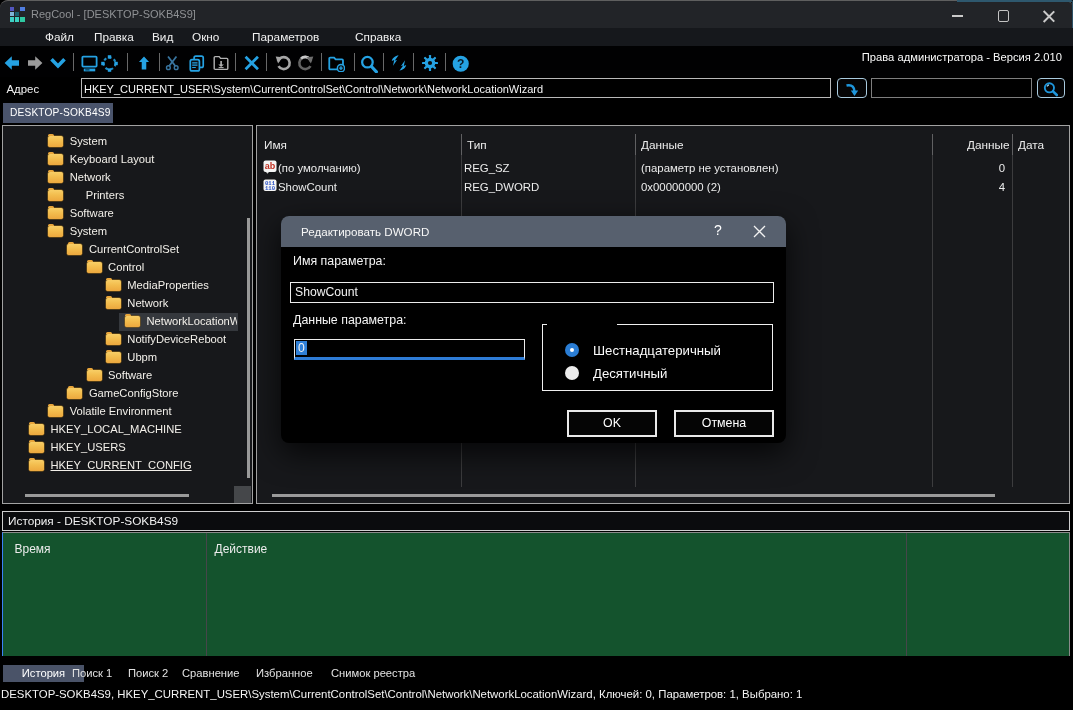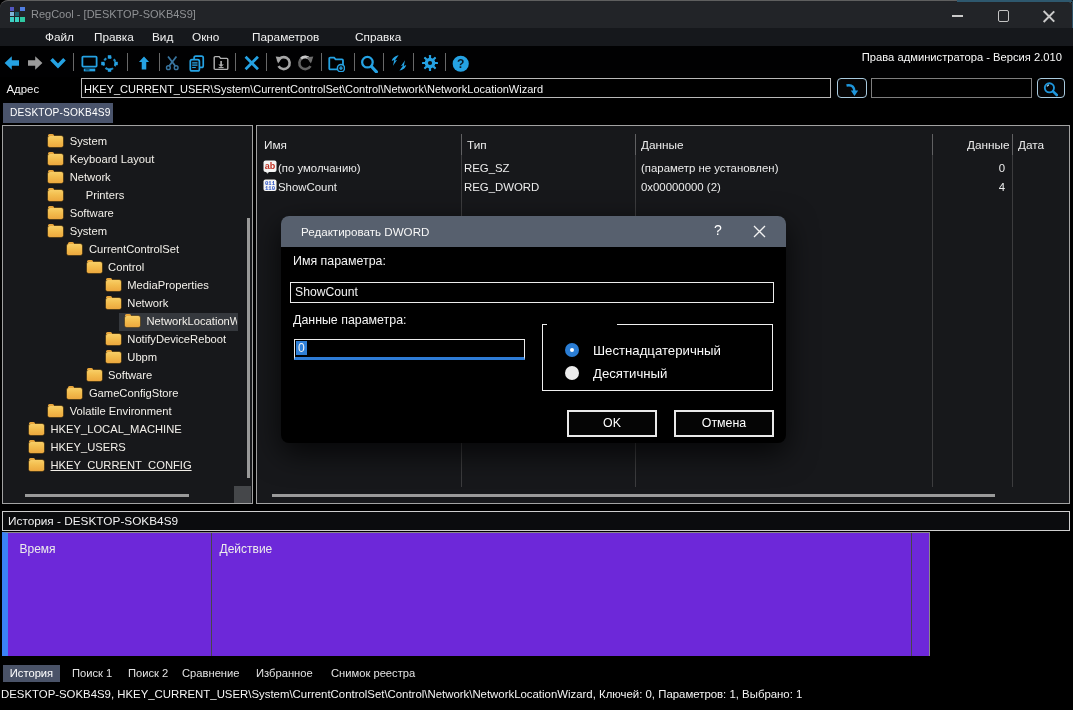--- a/index.html
+++ b/index.html
@@ -58,26 +58,26 @@
 .dlabel{position:absolute;font-size:12.4px;color:#f5f5f5}
 .dinp{position:absolute;background:#000;border:1px solid #ececec;box-sizing:border-box;font-size:12.2px;color:#f2f2f2}
 #dinp2{border-bottom:3px solid #2e7cd6}
 #grp{position:absolute;left:261px;top:108px;width:231px;height:67px;border:1px solid #f0f0f0;box-sizing:border-box}
 #grp-gap{position:absolute;left:266px;top:107px;width:70px;height:2px;background:#000}
 .radio{position:absolute;width:14px;height:14px;border-radius:50%}
 .rlabel{position:absolute;font-size:13.2px;color:#fbfbfb}
 .dbtn{position:absolute;top:194px;width:90px;height:27px;background:#050505;border:2px solid #e9e9e9;box-sizing:border-box;color:#fff;font-size:12.4px;text-align:center;line-height:23px}
 
 #histhdr{left:2px;top:511px;width:1068px;height:20px;border:1px solid #cfcfcf;box-sizing:border-box;background:#0b0c0e;font-size:11.8px;color:#f2f2f2;line-height:18px;padding-left:5px}
-#histtbl{left:2px;top:532px;width:928px;height:124px;background:#6d28d9;border-left:6px solid #3b82f6;border-right:1px solid #8a8a8a;border-top:1px solid #8a8a8a;box-sizing:border-box}
+#histtbl{left:2px;top:532px;width:1068px;height:124px;background:#14532d;border-left:1px solid #3b82f6;border-right:1px solid #8a8a8a;border-top:1px solid #8a8a8a;box-sizing:border-box}
 .hcol{position:absolute;top:0;width:1px;height:123px;background:#46464a}
 .htxt{position:absolute;top:9px;font-size:12px;color:#ececec}
 
 .btab{position:absolute;top:667px;font-size:11.2px;color:#e2e2e2}
-#btab-sel{left:3px;top:665px;width:57px;height:17px;background:#4a5368;color:#fff;text-align:center;line-height:17px;font-size:11.2px}
+#btab-sel{left:3px;top:665px;width:81px;height:17px;background:#4a5368;color:#fff;text-align:center;line-height:17px;font-size:11.2px}
 #statusbar{left:1px;top:688px;font-size:11.4px;color:#f4f4f4;white-space:nowrap}
 </style></head>
 <body>
 <div class="abs" id="titlebar"></div>
 <div class="abs" id="tr-blue"></div>
 <div class="abs" id="redge"></div>
 
 <div class="abs" style="left:10px;top:7px;width:16px;height:16px">
  <div class="sq" style="left:0;top:0;background:#5356c0"></div>
  <div class="sq" style="left:10.4px;top:0;background:#4f7de0"></div>

